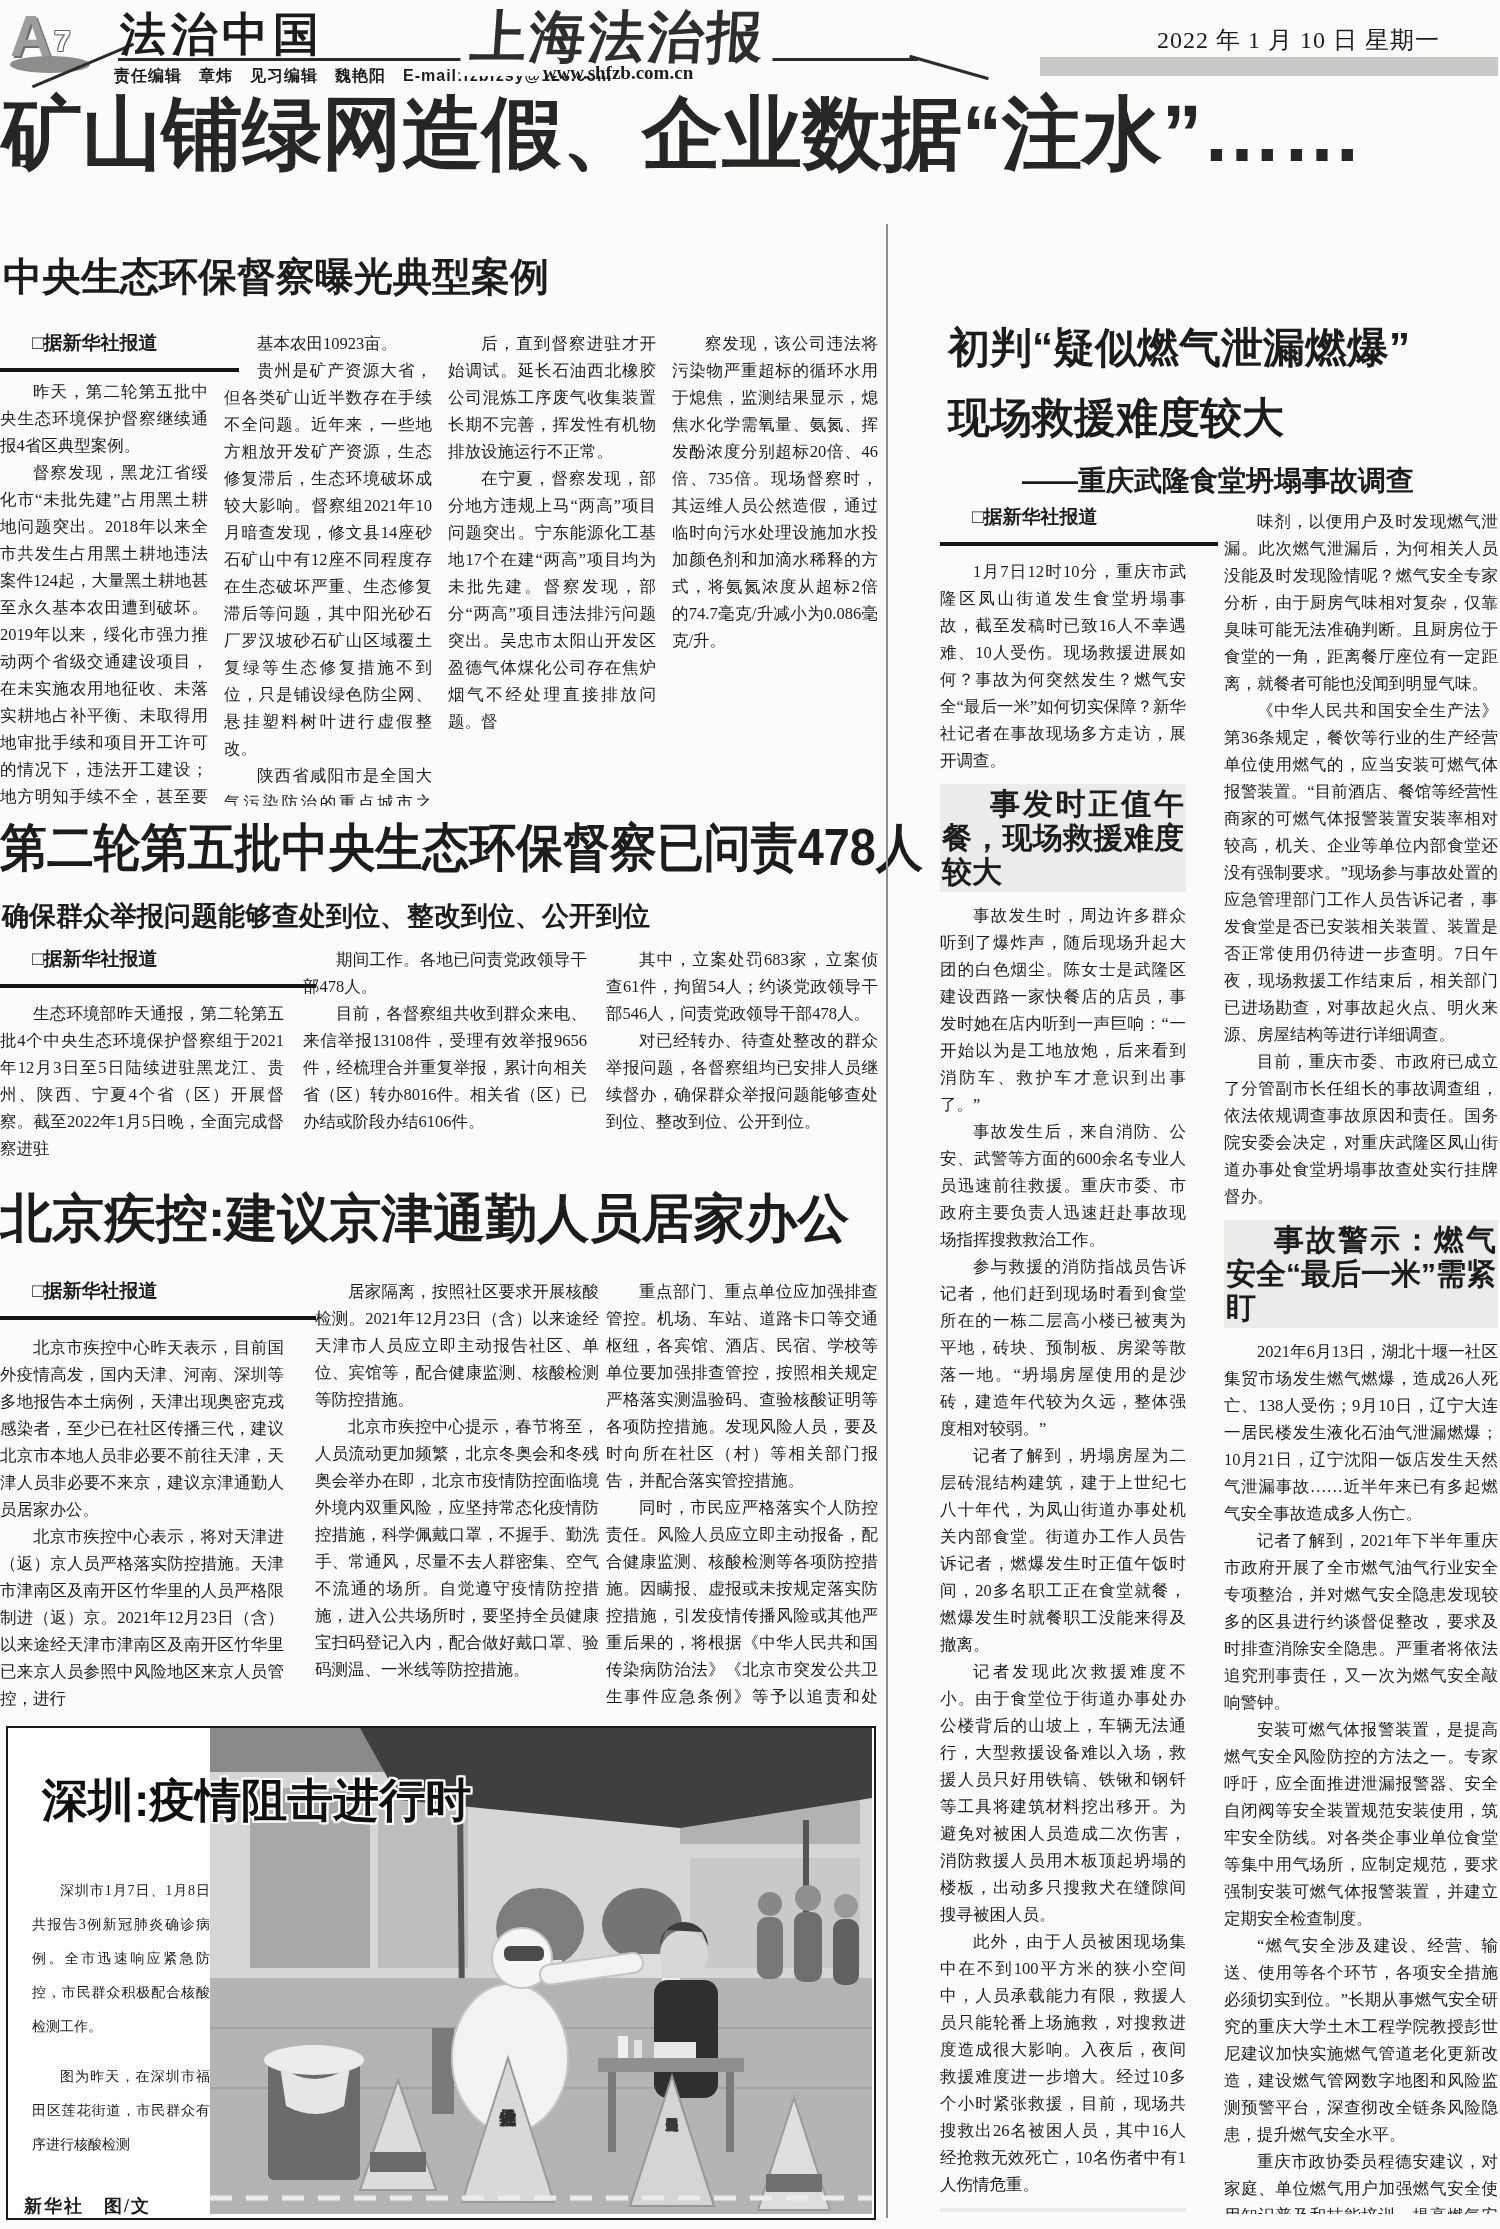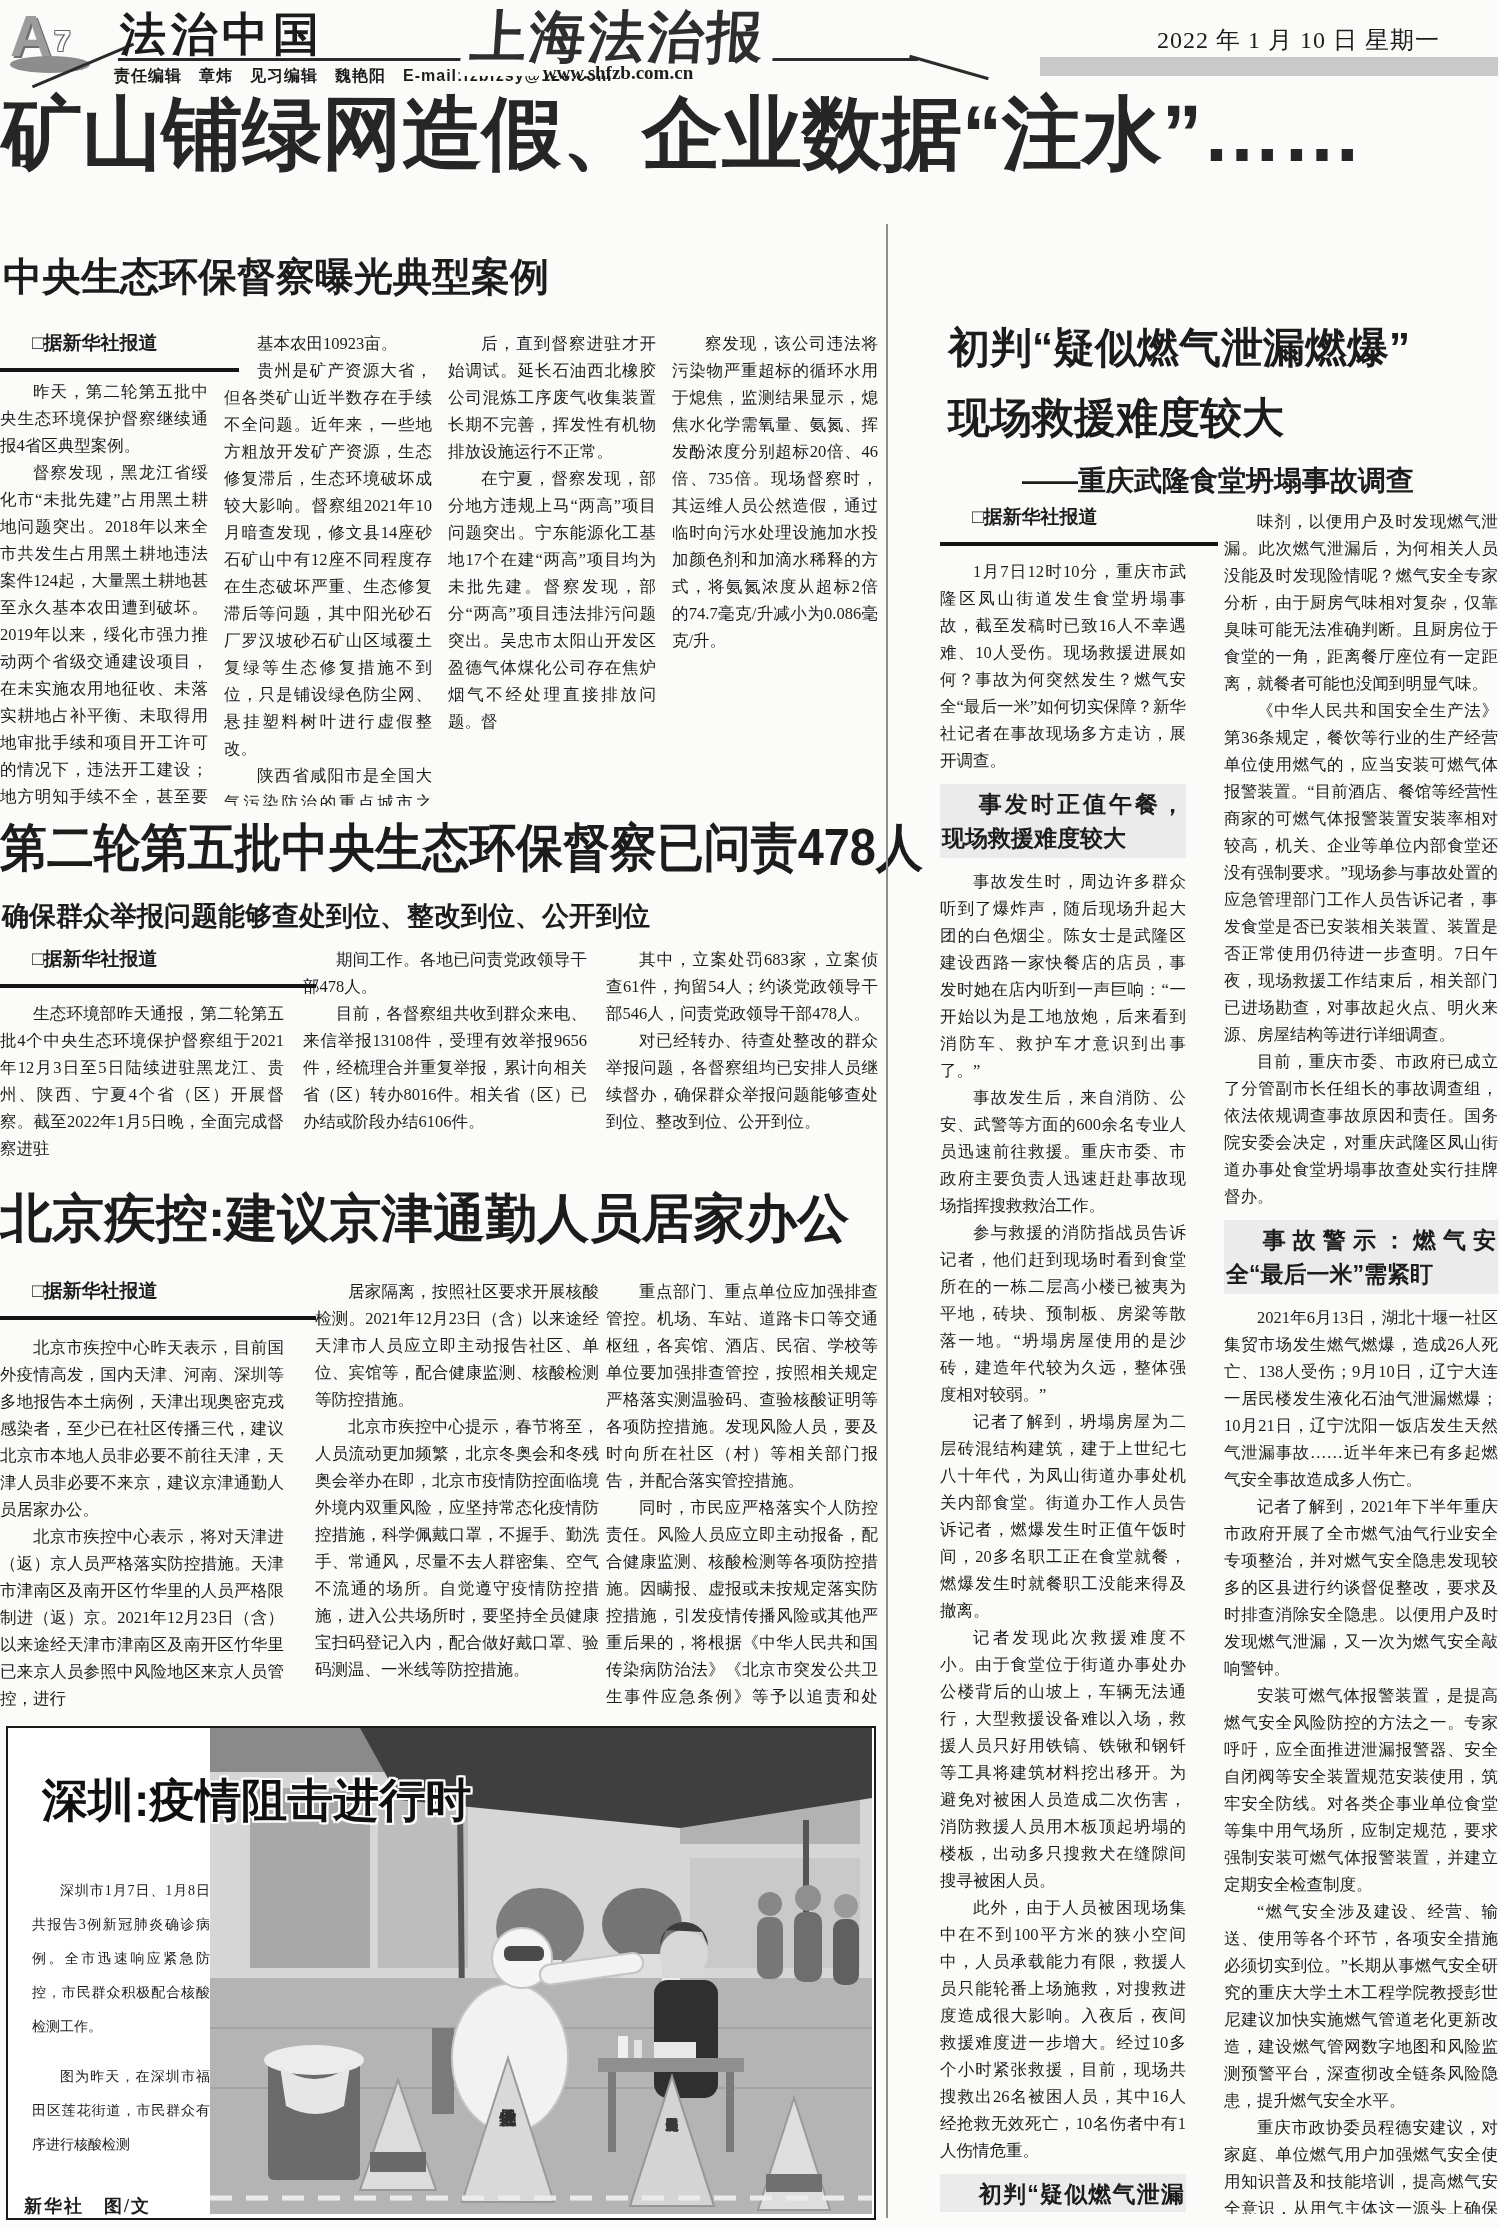--- a/index.html
+++ b/index.html
@@ -55,21 +55,21 @@
   .a3c3{left:606px;top:1278px;width:272px;height:436px;}
 
   
   .vrule{position:absolute;left:886px;top:224px;width:2px;height:1994px;background:#8f8f8f;}
   .headline4a{position:absolute;left:948px;top:320px;font-family:"Liberation Sans",sans-serif;font-weight:900;font-size:42px;white-space:nowrap;}
   .headline4b{position:absolute;left:948px;top:390px;font-family:"Liberation Sans",sans-serif;font-weight:900;font-size:42px;white-space:nowrap;}
   .dek4{position:absolute;left:1022px;top:462px;font-family:"Liberation Sans",sans-serif;font-weight:800;font-size:28px;}
   .byline-a4{position:absolute;left:940px;top:504px;width:246px;}
   .a4cl{left:940px;top:558px;width:246px;height:1654px;}
   .a4cr{left:1224px;top:508px;width:274px;height:1706px;}
-  .col-subhead{font-family:"Liberation Sans",sans-serif;font-weight:800;font-size:23px;line-height:34px;
+  .col-subhead{font-family:"Liberation Sans",sans-serif;font-weight:800;font-size:30px;line-height:34px;
                background:#ebebeb;margin:10px 0;padding:3px 2px;text-indent:1.6em;}
 
   
   .photo-box{position:absolute;left:6px;top:1726px;width:866px;height:490px;border:2px solid #1a1a1a;background:#fff;}
   .photo-area{position:absolute;left:202px;top:0;width:662px;height:486px;overflow:hidden;}
   .photo-title{position:absolute;left:34px;top:42px;font-family:"Liberation Sans",sans-serif;font-weight:900;
                font-size:46px;white-space:nowrap;z-index:3;color:#101010;
                text-shadow:2px 0 0 #fff,-2px 0 0 #fff,0 2px 0 #fff,0 -2px 0 #fff,2px 2px 0 #fff,-2px -2px 0 #fff,2px -2px 0 #fff,-2px 2px 0 #fff;}
   .photo-caption{position:absolute;left:24px;top:146px;width:178px;text-align:justify;font-size:14px;line-height:34px;z-index:2;}
   .photo-caption .para{margin:0 0 16px;text-indent:2em;}
@@ -158,21 +158,21 @@
       <p class="para">记者发现此次救援难度不小。由于食堂位于街道办事处办公楼背后的山坡上，车辆无法通行，大型救援设备难以入场，救援人员只好用铁镐、铁锹和钢钎等工具将建筑材料挖出移开。为避免对被困人员造成二次伤害，消防救援人员用木板顶起坍塌的楼板，出动多只搜救犬在缝隙间搜寻被困人员。</p>
       <p class="para">此外，由于人员被困现场集中在不到100平方米的狭小空间中，人员承载能力有限，救援人员只能轮番上场施救，对搜救进度造成很大影响。入夜后，夜间救援难度进一步增大。经过10多个小时紧张救援，目前，现场共搜救出26名被困人员，其中16人经抢救无效死亡，10名伤者中有1人伤情危重。</p>
       <div class="col-subhead">初判“疑似燃气泄漏燃爆”</div>
     </div>
   <div class="colblock a4cr">
       <p class="para">味剂，以便用户及时发现燃气泄漏。此次燃气泄漏后，为何相关人员没能及时发现险情呢？燃气安全专家分析，由于厨房气味相对复杂，仅靠臭味可能无法准确判断。且厨房位于食堂的一角，距离餐厅座位有一定距离，就餐者可能也没闻到明显气味。</p>
       <p class="para">《中华人民共和国安全生产法》第36条规定，餐饮等行业的生产经营单位使用燃气的，应当安装可燃气体报警装置。“目前酒店、餐馆等经营性商家的可燃气体报警装置安装率相对较高，机关、企业等单位内部食堂还没有强制要求。”现场参与事故处置的应急管理部门工作人员告诉记者，事发食堂是否已安装相关装置、装置是否正常使用仍待进一步查明。7日午夜，现场救援工作结束后，相关部门已进场勘查，对事故起火点、明火来源、房屋结构等进行详细调查。</p>
       <p class="para">目前，重庆市委、市政府已成立了分管副市长任组长的事故调查组，依法依规调查事故原因和责任。国务院安委会决定，对重庆武隆区凤山街道办事处食堂坍塌事故查处实行挂牌督办。</p>
       <div class="col-subhead">事故警示：燃气安全“最后一米”需紧盯</div>
       <p class="para">2021年6月13日，湖北十堰一社区集贸市场发生燃气燃爆，造成26人死亡、138人受伤；9月10日，辽宁大连一居民楼发生液化石油气泄漏燃爆；10月21日，辽宁沈阳一饭店发生天然气泄漏事故……近半年来已有多起燃气安全事故造成多人伤亡。</p>
-      <p class="para">记者了解到，2021年下半年重庆市政府开展了全市燃气油气行业安全专项整治，并对燃气安全隐患发现较多的区县进行约谈督促整改，要求及时排查消除安全隐患。以便用户及时发现燃气泄漏，又一次为燃气安全敲响警钟。</p>
+      <p class="para">记者了解到，2021年下半年重庆市政府开展了全市燃气油气行业安全专项整治，并对燃气安全隐患发现较多的区县进行约谈督促整改，要求及时排查消除安全隐患。严重者将依法追究刑事责任，又一次为燃气安全敲响警钟。</p>
       <p class="para">安装可燃气体报警装置，是提高燃气安全风险防控的方法之一。专家呼吁，应全面推进泄漏报警器、安全自闭阀等安全装置规范安装使用，筑牢安全防线。对各类企事业单位食堂等集中用气场所，应制定规范，要求强制安装可燃气体报警装置，并建立定期安全检查制度。</p>
       <p class="para">“燃气安全涉及建设、经营、输送、使用等各个环节，各项安全措施必须切实到位。”长期从事燃气安全研究的重庆大学土木工程学院教授彭世尼建议加快实施燃气管道老化更新改造，建设燃气管网数字地图和风险监测预警平台，深查彻改全链条风险隐患，提升燃气安全水平。</p>
       <p class="para">重庆市政协委员程德安建议，对家庭、单位燃气用户加强燃气安全使用知识普及和技能培训，提高燃气安全意识，从用气主体这一源头上确保燃气安全，从而最大程度减少燃气安全事故的发生。</p>
     </div>
 
   <div class="photo-box">
     <div class="photo-area">
       <svg width="662" height="486" viewBox="0 0 662 486" xmlns="http://www.w3.org/2000/svg">
         <rect x="0" y="0" width="662" height="486" fill="#c2c2c2"></rect>
 

